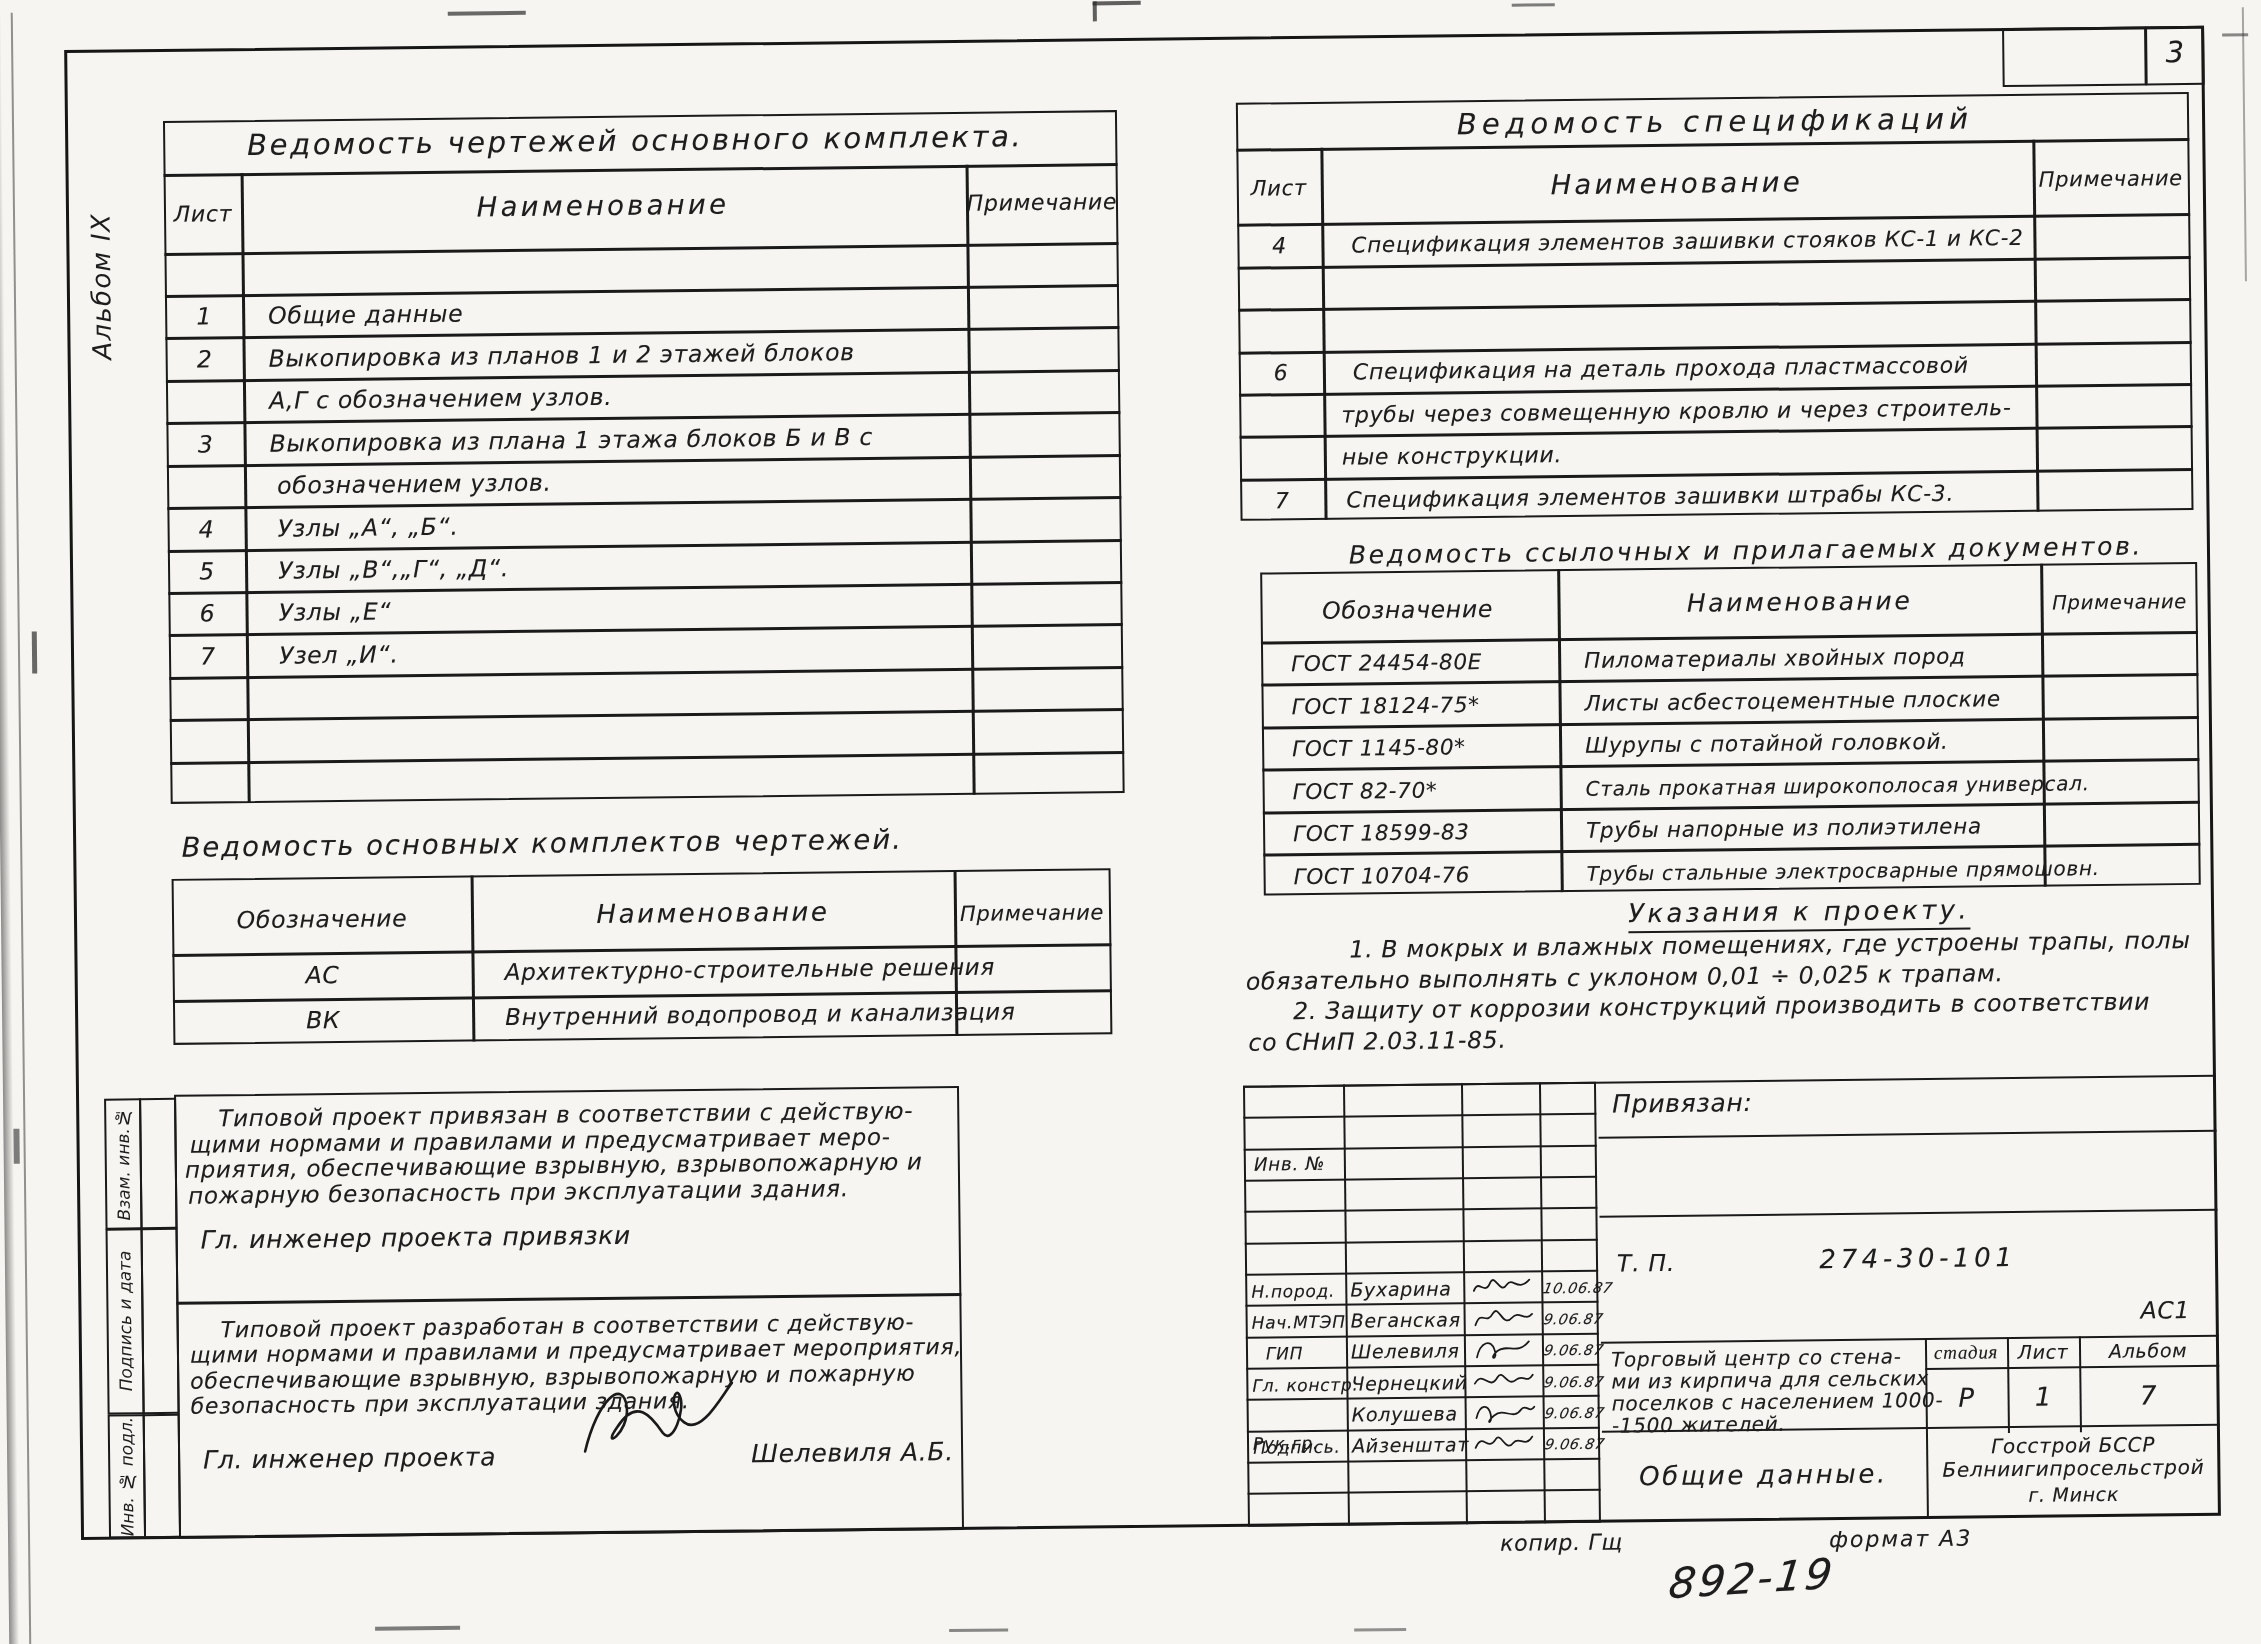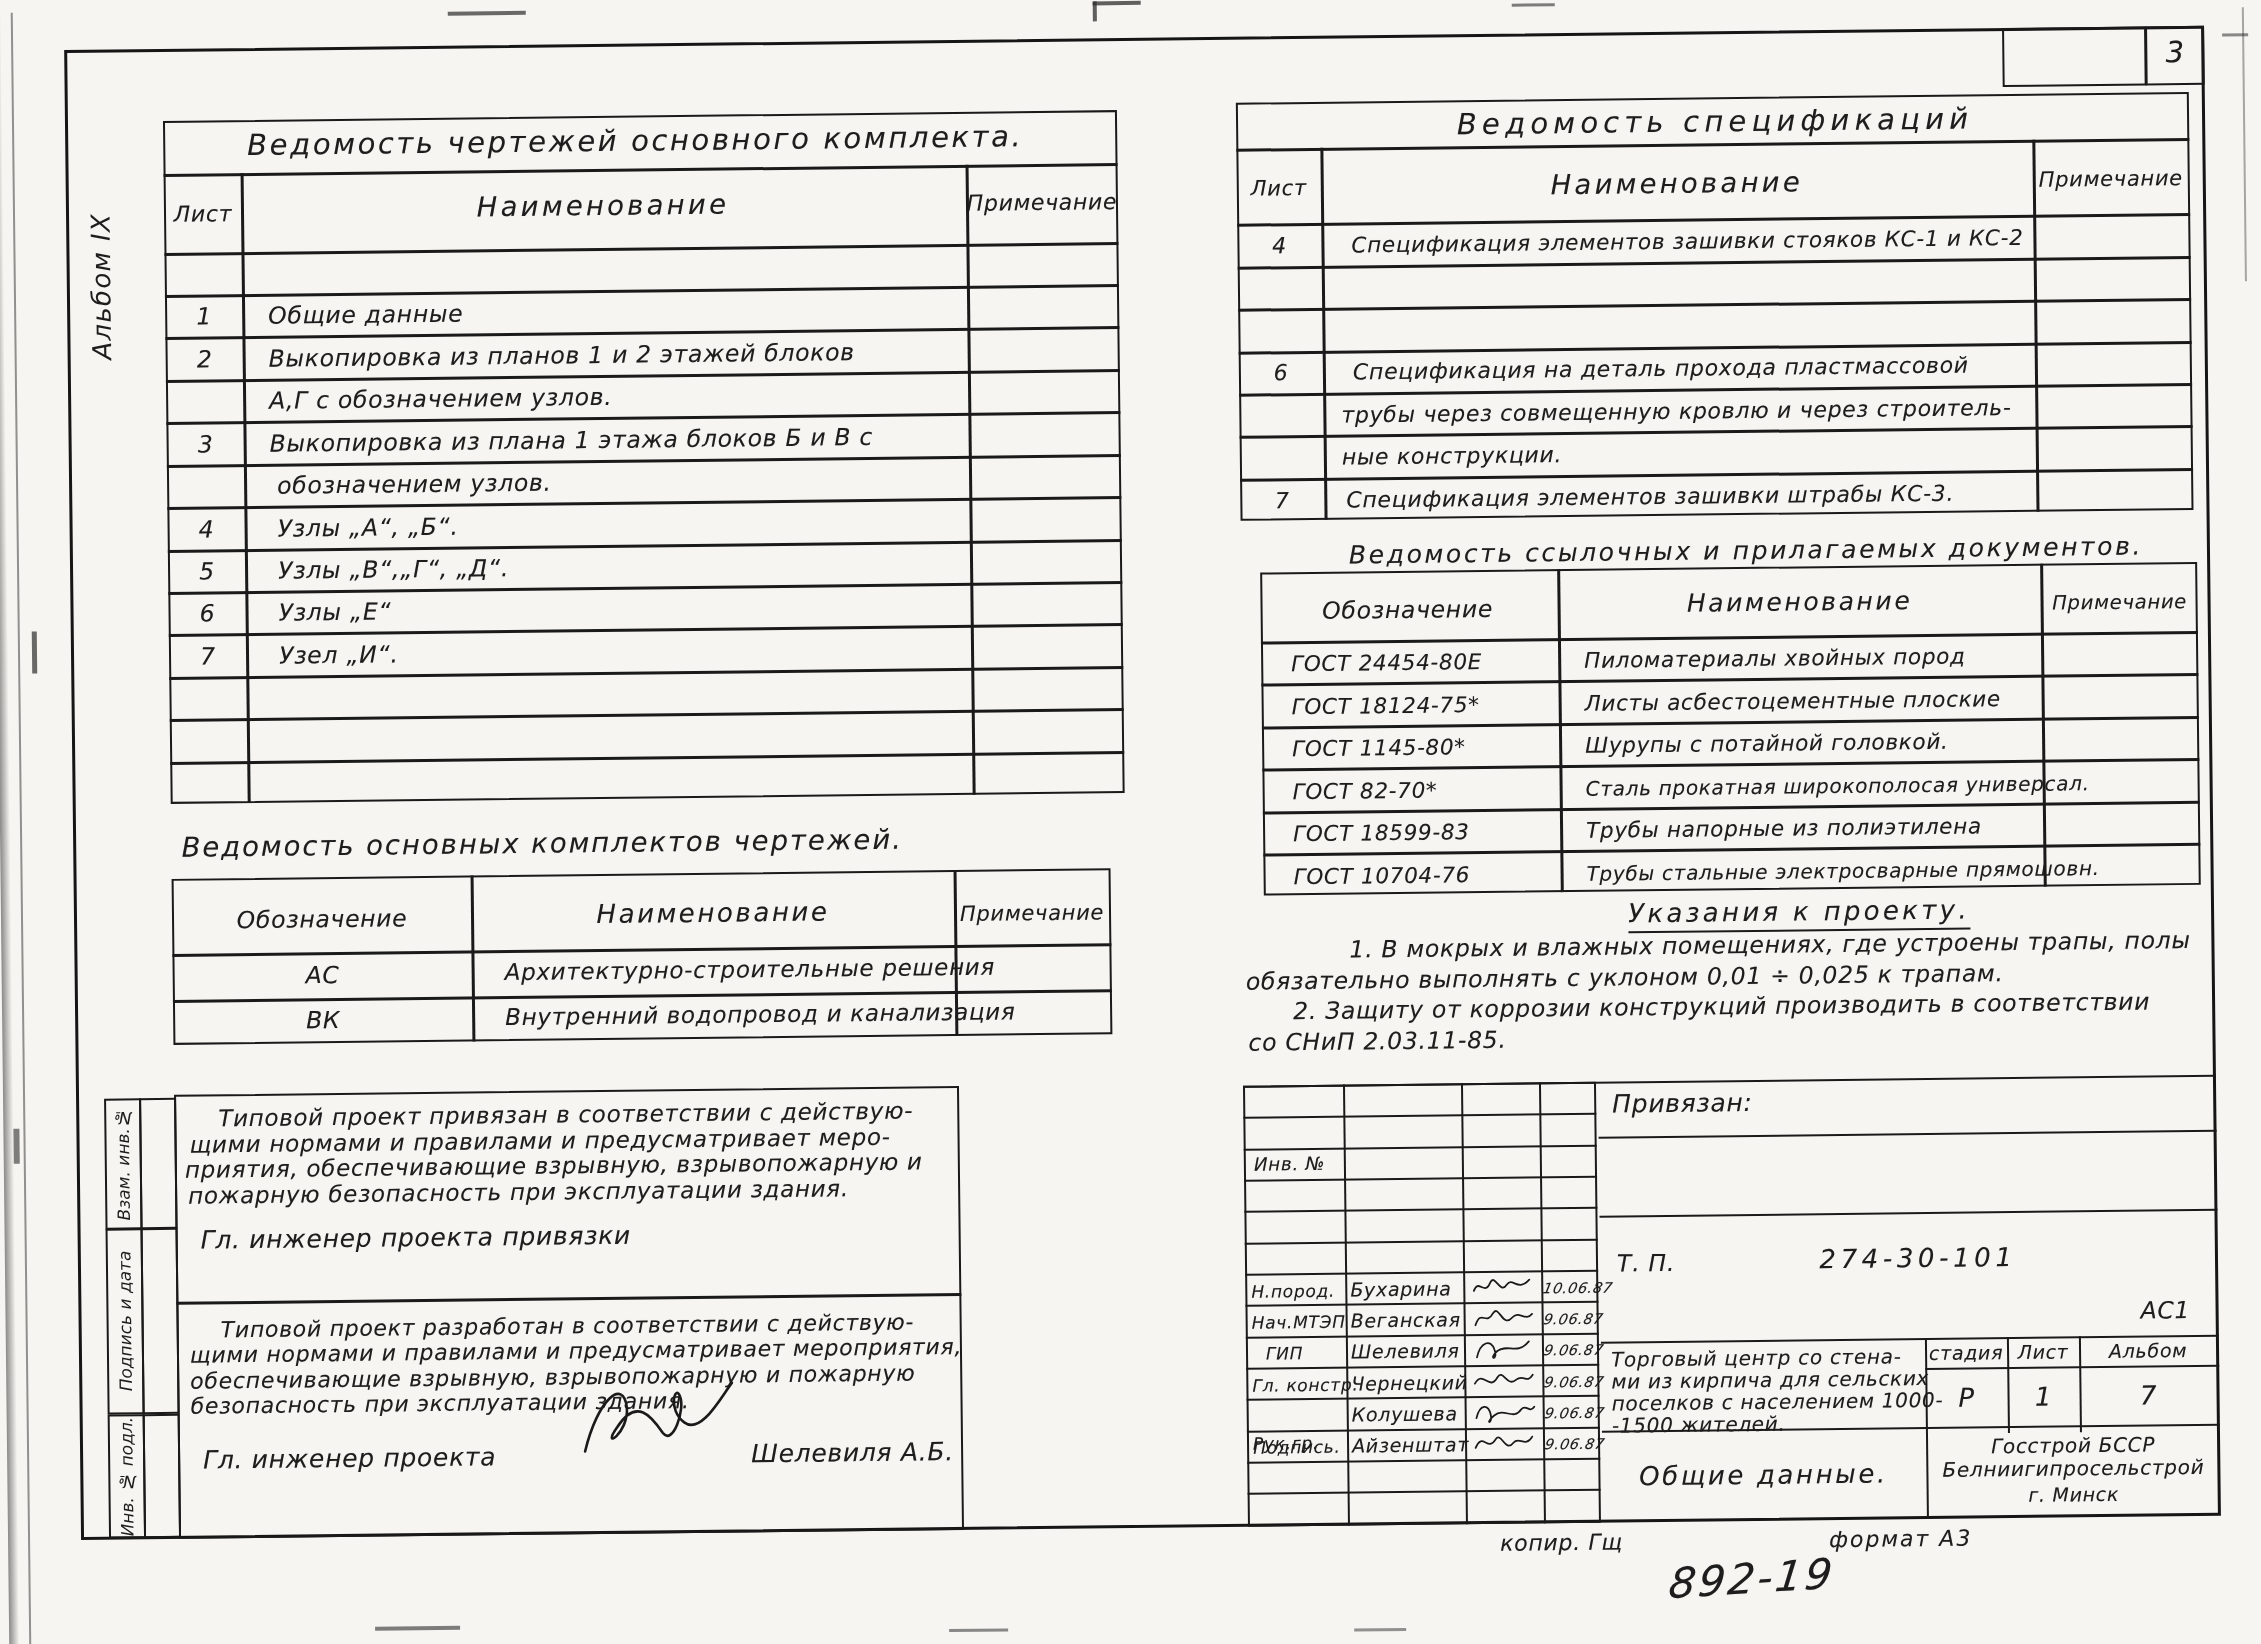--- a/index.html
+++ b/index.html
@@ -275,21 +275,21 @@
   <div class="t s38" style="left:1609px;top:1095px;">Привязан:</div>
   <div class="t s36" style="left:1612px;top:1255px;">Т. П.</div>
   <div class="t s40 c" style="left:1913px;top:1252px;letter-spacing:4.6px;">274-30-101</div>
   <div class="t s36" style="left:2135px;top:1308px;">АС1</div>
 
   <div class="t s31" style="left:1605px;top:1353px;">Торговый центр со стена-</div>
   <div class="t s31" style="left:1605px;top:1375px;">ми из кирпича для сельских</div>
   <div class="t s31" style="left:1605px;top:1397px;">поселков с населением 1000-</div>
   <div class="t s31" style="left:1605px;top:1419px;">-1500 жителей.</div>
 
-  <div class="t s29 c" style="left:1960px;top:1351px;">стадия</div>
+  <div class="t s29 c" style="left:1960px;top:1351px;font-family:Liberation Serif, serif;">стадия</div>
   <div class="t s29 c" style="left:2037px;top:1351px;">Лист</div>
   <div class="t s29 c" style="left:2142px;top:1351px;">Альбом</div>
   <div class="t s40 c" style="left:1960px;top:1392px;">Р</div>
   <div class="t s40 c" style="left:2037px;top:1392px;">1</div>
   <div class="t s40 c" style="left:2142px;top:1392px;">7</div>
 
   <div class="t s40 c" style="left:1756px;top:1467px;letter-spacing:2.6px;">Общие данные.</div>
   <div class="t s31 c" style="left:2066px;top:1444px;">Госстрой БССР</div>
   <div class="t s31 c" style="left:2066px;top:1467px;">Белниигипросельстрой</div>
   <div class="t s29 c" style="left:2066px;top:1494px;">г. Минск</div>

